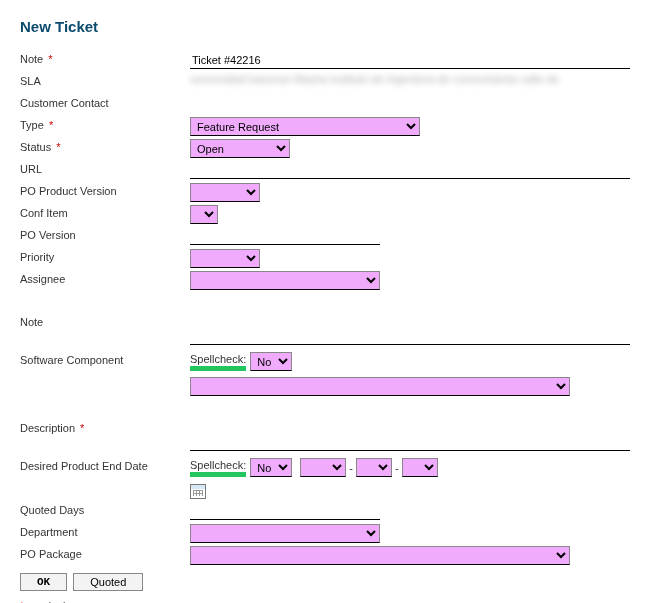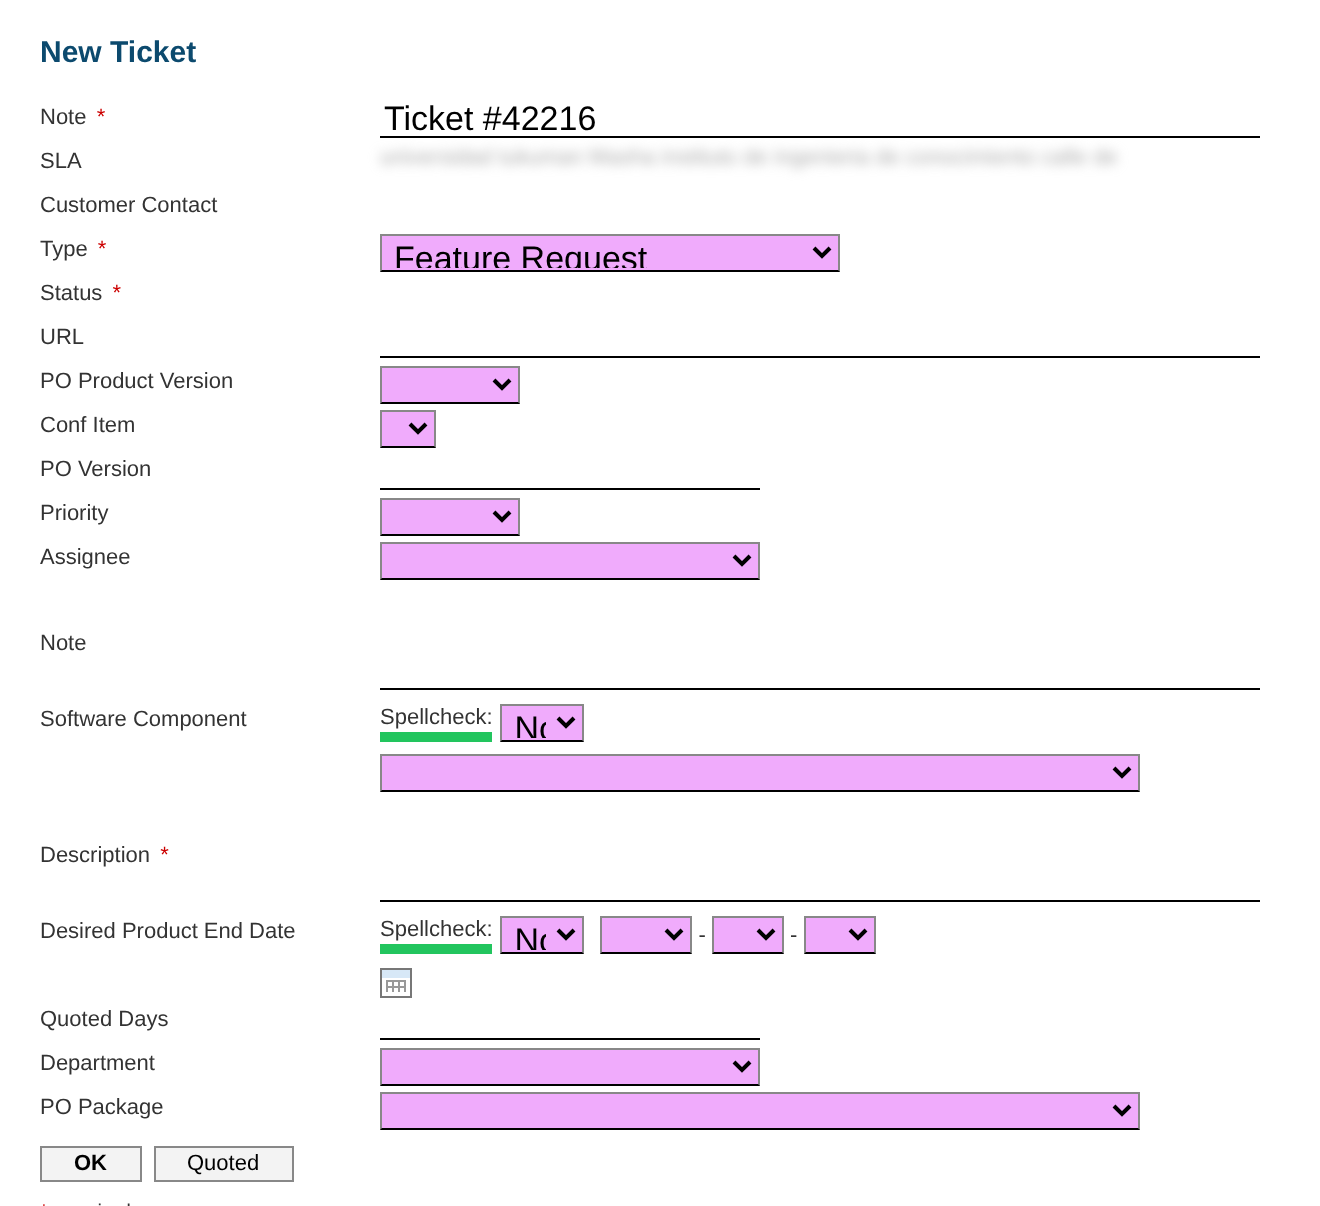--- a/index.html
+++ b/index.html
@@ -32,21 +32,21 @@
     .req { color: #c00; margin-left: 2px; }
     .field {
       flex: 1;
       display: flex;
       align-items: flex-start;
       flex-wrap: wrap;
       gap: 4px;
     }
     input[type="text"], select, textarea {
       font-family: Verdana, Arial, sans-serif;
-      font-size: 17px;
+      font-size: 11px;
       border: none;
       border-bottom: 1px solid #000;
       background: #fff;
       padding: 1px 2px;
       height: 18px;
     }
     select {
       border: 1px solid #888;
       border-bottom: 1px solid #000;
       background: #f0abfc;
@@ -95,21 +95,21 @@
       gap: 6px;
     }
     button {
       font-family: Verdana, Arial, sans-serif;
       font-size: 11px;
       padding: 2px 16px;
       background: #f3f3f3;
       border: 1px solid #888;
       cursor: pointer;
     }
-    button:first-child { font-weight: bold; }
+    button:first-child { font-weight: bold; font-family: Liberation Mono, monospace; }
     .footnote { margin-top: 10px; font-size: 10px; }
     .footnote .req { margin-left: 0; margin-right: 2px; }
     .cal-icon {
       width: 16px; height: 15px;
       display: inline-block;
       border: 1px solid #777;
       background: linear-gradient(#d7e8f7 0 30%, #fff 30% 100%);
       position: relative;
       margin-top: 3px;
     }
@@ -151,20 +151,23 @@
 
 <div class="row">
   <div class="label"><span>Type</span> <span class="req">*</span></div>
   <div class="field">
       <select class="w-md"><option>Feature Request</option></select>
     </div>
 </div>
 
 <div class="row">
   <div class="label"><span>Status</span> <span class="req">*</span></div>
+  <div class="field">
+      <select class="w-sm"><option>Open</option></select>
+    </div>
 </div>
 
 <div class="row">
   <div class="label">URL</div>
   <div class="field">
       <input type="text" class="w-full" style="">
     </div>
 </div>
 
 <div class="row">

